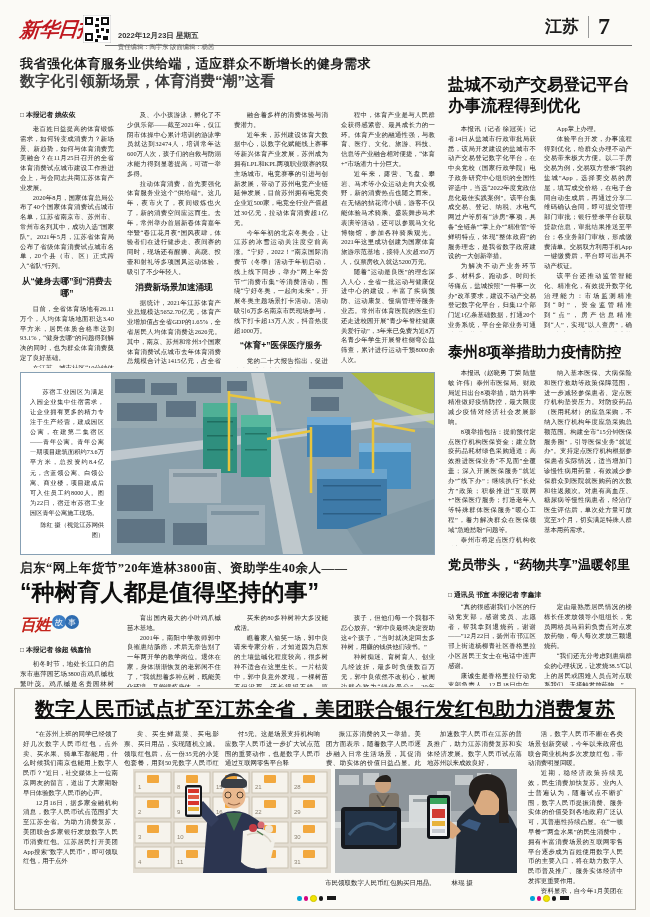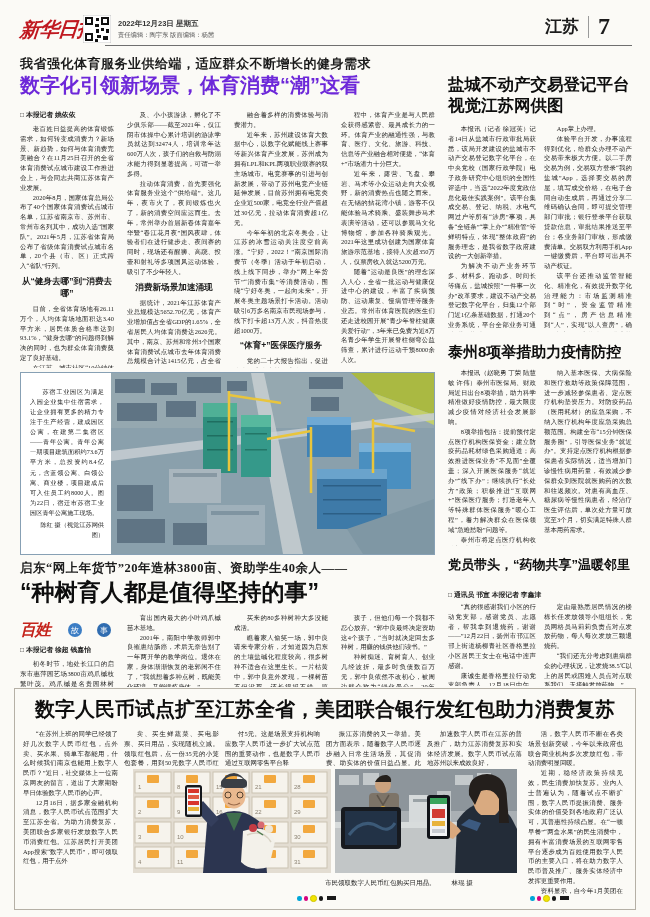--- a/index.html
+++ b/index.html
@@ -2,51 +2,51 @@
 <html><head>
 <meta charset="utf-8">
 <style>
   html,body{margin:0;padding:0;background:#e9e7e2;}
   .page{position:relative;width:650px;height:917px;margin:0 auto;background:#fbfaf6;
         font-family:"Liberation Serif",serif;color:#1c1c1c;overflow:hidden;}
   .abs{position:absolute;}
   
   .masthead-logo{font-family:"DejaVu Serif",serif;font-weight:900;font-style:italic;
         font-size:20px;color:#c01920;letter-spacing:-1px;transform:skewX(-6deg) rotate(-1deg);}
-  .dateline{font-size:7.5px;font-weight:700;color:#333;font-family:"Liberation Sans",sans-serif;}
+  .dateline{font-size:7.5px;font-weight:700;color:#333;font-family:"Liberation Sans",sans-serif;margin-top:12px;}
   .editorline{font-size:6.3px;color:#555;margin-top:2px;font-family:"Liberation Sans",sans-serif;}
   .pageinfo{display:flex;align-items:center;}
   .section-label{font-size:17px;font-weight:900;font-family:"Liberation Serif",serif;}
   .page-divider{width:1px;height:22px;background:#9a9a9a;margin:0 9px;}
   .page-number{font-size:24px;font-weight:700;font-family:"Liberation Serif",serif;}
   .headrule{height:1px;background:#6f6f6f;}
   
   .kicker-sans{font-family:Liberation Sans, sans-serif;font-weight:800;font-size:13px;letter-spacing:.5px;}
   .kicker-serif{font-family:"Liberation Serif",serif;font-weight:700;font-size:12.5px;letter-spacing:.5px;}
-  .h-big{font-family:"Liberation Sans",sans-serif;font-weight:900;font-size:20px;
-         letter-spacing:0;white-space:nowrap;color:#6d28d9;}
+  .h-big{font-family:"Liberation Sans",sans-serif;font-weight:900;font-size:15px;
+         letter-spacing:0;white-space:nowrap;color:#404040;}
   .h-mid{font-family:"Liberation Sans",sans-serif;font-weight:900;color:#0d0d0d;}
   
   .cols{display:flex;gap:13px;}
   .col{width:94px;overflow:hidden;}
   .colN{overflow:hidden;}
   .bodytext p{font-size:6.4px;line-height:1.53;text-align:justify;text-justify:inter-ideograph;
         text-indent:2em;margin:0;color:#1d1d1d;}
   .subhead{font-family:"Liberation Sans",sans-serif;font-weight:800;font-size:8.6px;
         text-align:center;margin:5px 0 4px;}
   .byline{font-size:6.8px;font-weight:700;margin:0 0 4px;font-family:"Liberation Sans",sans-serif;}
   
   .photo-block{display:flex;border:1px solid #87a0b4;background:#fff;box-sizing:border-box;}
   .caption-pane{width:90px;box-sizing:border-box;padding:6px 7px 6px 9px;display:flex;
         flex-direction:column;justify-content:center;}
   .caption-pane p{font-size:6.2px;line-height:1.62;text-align:justify;text-indent:2em;margin:0;}
   .caption-credit{font-size:6.2px;line-height:1.62;margin-top:2px;text-align:right;}
   .photo-fill{flex:1;height:100%;}
   
-  .bx-logo{display:flex;align-items:center;gap:18px;height:30px;margin:2px 0 0;}
+  .bx-logo{display:flex;gap:2px;height:30px;margin:2px 0 0;}
   .bx-cal{font-family:"DejaVu Serif",serif;font-weight:900;font-style:italic;font-size:16px;color:#c4231b;letter-spacing:-1px;}
   .bx-disc{width:14px;height:14px;border-radius:50%;background:#3b7dc4;color:#fff;font-size:8px;
         font-family:"Liberation Sans",sans-serif;display:flex;align-items:center;justify-content:center;}
   .bx-disc.second{margin-left:-3px;background:#2f6cb0;}
   
   .bottom-box{border:1px solid #b5b0a6;box-sizing:border-box;background:#fbfaf6;}
   .bottom-headline{text-align:center;font-family:"Liberation Serif",serif;font-weight:900;
         font-size:20px;margin-top:7px;letter-spacing:0;color:#0e0e0e;}
   .bcols{position:absolute;left:8px;top:40px;display:flex;gap:6px;width:604px;}
   .bcol{width:95px;overflow:hidden;}
@@ -228,21 +228,21 @@
         <p>瞧着家人偷笑一场，郭中良请来专家分析，才知道因为启东的土壤盐碱化程度较高，很多树种不适合在这里生长。一片枯黄中，郭中良意外发现，一棵树苗不但没死，还长得挺不错。原来，在他购买的苗木种子中，混入少量鸡爪槭种子。这种一染枝条便受伤流红</p>
       </div>
     <div class="col" style="height:74px;">
         <p>孩子，但他们每一个我都不忍心放弃。”郭中良最终决定资助这4个孩子，“当时就决定回去多种树，用赚的钱供他们读书。”</p>
         <p>种树痴迷、育树育人、创业几经波折，最多时负债数百万元，郭中良依然不改初心，被周边群众称为“绿化愚公”。20年间，他的槭树林长到3900亩，资助的贫困学生有40多人。当年他不忍放弃的一名倪姓少年，成功考入南开大学生命科学学院，如今已是国内某新冠疫苗专利研发团队的骨干。</p>
       </div>
   </div>
 
   <div class="abs h-mid" style="left:448px;top:74px;font-size:16.5px;line-height:1.3;">
     <div>盐城不动产交易登记平台</div>
-    <div>视觉江苏网供图</div>
+    <div>办事流程得到优化</div>
   </div>
   <div class="abs cols bodytext" style="left:448px;top:124px;width:184px;height:208px;gap:8px;">
     <div class="col" style="width:88px;height:208px;">
         <p>本报讯（记者 徐冠英）记者14日从盐城市行政审批局获悉，该局开发建设的盐城市不动产交易登记数字化平台，在中央党校（国家行政学院）电子政务研究中心组织的全国性评选中，当选“2022年度党政信息化最佳实践案例”。该平台集成交易、登记、纳税、水电气网过户等所有“涉房”事项，具备“全链条”“掌上办”“精准管”等鲜明特点，体现“整体政府”的服务理念，是我省数字政府建设的一大创新举措。</p>
         <p>为解决不动产业务环节多、材料多、跑动多、时间长等痛点，盐城按照“一件事一次办”改革要求，建设不动产交易登记数字化平台，归集12个部门近1亿条基础数据，打通20个业务系统，平台全部业务可通过“我的盐城”</p>
       </div>
     <div class="col" style="width:88px;height:208px;">
         <p>App掌上办理。</p>
         <p>体验平台开发，办事流程得到优化，给群众办理不动产交易带来极大方便。以二手房交易为例，交易双方登录“我的盐城”App，选择要交易的房屋，填写成交价格，在电子合同自动生成后，再通过分享二维码确认合同，即可提交管理部门审批；银行登录平台获取贷款信息，审批结果推送至平台；各业务部门审核，形成缴费清单。交易双方利用手机App一键缴费后，平台即可出具不动产权证。</p>
         <p>该平台还推动监管智能化、精准化，有效提升数字化治理能力：市场监测精准到“时”，资金监管精准到“点”，房产信息精准到“人”，实现“以人查房”，确保“真房源”“实资产”；税费核验精准到“户”，杜绝税源流失。该平台去年8月上线，至今年11月底办件22606个，深受当地群众好评。</p>
@@ -267,21 +267,21 @@
     <div class="col" style="width:88px;height:84px;">
         <p>“真的很感谢我们小区的行动党支部，感谢党员、志愿者，帮我拿到退烧药，谢谢——”12月22日，扬州市邗江区邗上街道杨柳青社区香格里拉小区居民王女士在电话中连声感谢。</p>
         <p>康诚生是香格里拉行动党支部负责人，12月18日中午，他在“运河社区”微信群发布“药物共享”倡议书，党员先行，倡议邻里间共享退烧药。</p>
       </div>
     <div class="col" style="width:88px;height:84px;">
         <p>定由最熟悉居民情况的楼栋长任发放领导小组组长，党员网格员马莉莉负责点对点发放药物，每人每次发放三颗退烧药。</p>
         <p>“我们还充分考虑到患病群众的心理状况，让发烧38.5℃以上的居民或困难人员点对点联系我们，无接触发放药物。”</p>
       </div>
   </div>
 
-  <div class="abs bottom-box" style="left:14px;top:688px;width:622px;height:222px;">
+  <div class="abs bottom-box" style="left:14px;top:688px;width:622px;height:222px;text-decoration:underline;">
     <div class="bottom-headline">数字人民币试点扩至江苏全省，美团联合银行发红包助力消费复苏</div>
     <div class="bcols bodytext">
       <div class="bcol" style="height:168px;">
           <p>“在苏州上班的同学已经领了好几次数字人民币红包，点外卖、买水果、骑单车都能用，什么时候我们南京也能用上数字人民币？”近日，社交媒体上一位南京网友的留言，道出了大家期盼早日体验数字人民币的心声。</p>
           <p>12月16日，据多家金融机构消息，数字人民币试点范围扩大至江苏全省。为助力消费复苏，美团联合多家银行发放数字人民币消费红包。江苏居民打开美团App搜索“数字人民币”，即可领取红包，用于点外</p>
         </div>
       <div class="bcol" style="height:38px;">
           <p>卖、买生鲜蔬菜、买电影票、买日用品，实现随机立减。领取红包后，点一份35元的小笼包套餐，用到50元数字人民币红包，叠加一张10元满减券，最后实</p>
         </div>
       <div class="bcol" style="height:38px;">

